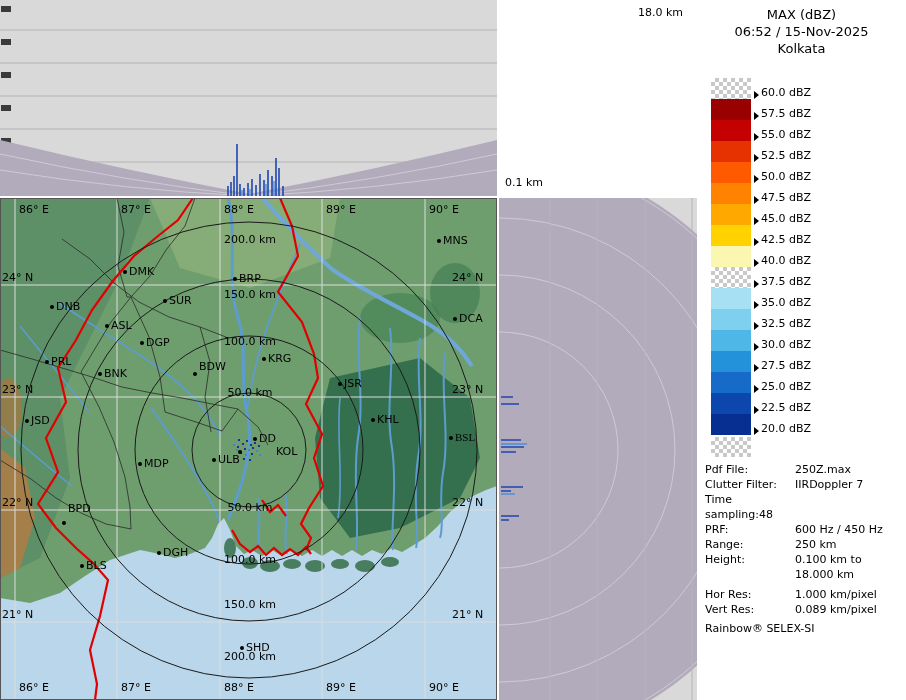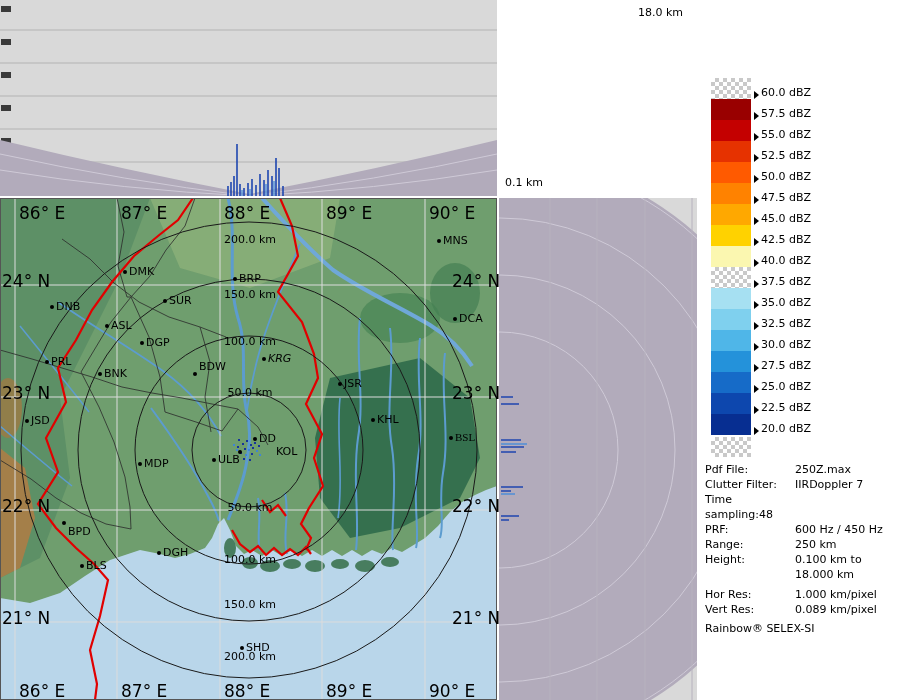--- a/index.html
+++ b/index.html
@@ -22,21 +22,21 @@
   .scale-label{margin-left:2px;white-space:nowrap}
   .checker-block{position:absolute;left:14px;top:437px;width:40px;height:20px}
   .info{position:absolute;left:8px;top:462px;width:198px;line-height:15px}
   .info-row{display:flex}
   .info-label{width:90px;flex:none}
   .gap-top{margin-top:5px}
   .brand{position:absolute;left:8px;top:622px}
   .st-dot{position:absolute;width:4px;height:4px;margin:-2px 0 0 -2px;background:#000;border-radius:50%}
   .st-label{position:absolute;font-size:11px;white-space:nowrap}
   .ring-label{position:absolute;width:64px;text-align:center;font-size:11px}
-  .coord-label{position:absolute;font-size:17px;white-space:nowrap}
+  .coord-label{position:absolute;font-size:11px;white-space:nowrap}
 </style>
 </head>
 <body>
 
 <div class="app">
 
   <div class="top-profile">
     <svg width="497" height="196" viewBox="0 0 497 196">
       <rect width="497" height="196" fill="#d9d9d9"></rect>
       <g stroke="#b3b3b3" stroke-width="1">
@@ -156,21 +156,21 @@
         <div class="st-label" style="left: 169px; top: 96px;">SUR</div>
         <div class="st-dot" style="left: 52px; top: 109px;"></div>
         <div class="st-label" style="left: 56px; top: 102px; text-align: right;">DNB</div>
         <div class="st-dot" style="left: 107px; top: 128px;"></div>
         <div class="st-label" style="left: 111px; top: 121px;">ASL</div>
         <div class="st-dot" style="left: 142px; top: 145px;"></div>
         <div class="st-label" style="left: 146px; top: 138px;">DGP</div>
         <div class="st-dot" style="left: 455px; top: 121px;"></div>
         <div class="st-label" style="left: 459px; top: 114px;">DCA</div>
         <div class="st-dot" style="left: 264px; top: 161px;"></div>
-        <div class="st-label" style="left: 268px; top: 154px; font-style: italic;">KRG</div>
+        <div class="st-label" style="left: 268px; top: 154px;">KRG</div>
         <div class="st-dot" style="left: 47px; top: 164px;"></div>
         <div class="st-label" style="left: 51px; top: 157px;">PRL</div>
         <div class="st-dot" style="left: 100px; top: 176px;"></div>
         <div class="st-label" style="left: 104px; top: 169px;">BNK</div>
         <div class="st-dot" style="left: 195px; top: 176px;"></div>
         <div class="st-label" style="left: 199px; top: 162px;">BDW</div>
         <div class="st-dot" style="left: 340px; top: 186px;"></div>
         <div class="st-label" style="left: 344px; top: 179px;">JSR</div>
         <div class="st-dot" style="left: 27px; top: 223px;"></div>
         <div class="st-label" style="left: 31px; top: 216px;">JSD</div>
@@ -180,21 +180,21 @@
         <div class="st-label" style="left: 455px; top: 233px; font-family: Liberation Serif, serif;">BSL</div>
         <div class="st-dot" style="left: 255px; top: 241px;"></div>
         <div class="st-label" style="left: 259px; top: 234px;">DD</div>
         <div class="st-dot" style="left: 240px; top: 254px;"></div>
         <div class="st-label" style="left: 244px; top: 247px; margin-left: 32px;">KOL</div>
         <div class="st-dot" style="left: 214px; top: 262px;"></div>
         <div class="st-label" style="left: 218px; top: 255px;">ULB</div>
         <div class="st-dot" style="left: 140px; top: 266px;"></div>
         <div class="st-label" style="left: 144px; top: 259px;">MDP</div>
         <div class="st-dot" style="left: 64px; top: 325px;"></div>
-        <div class="st-label" style="left: 68px; top: 327px;">BPD</div>
+        <div class="st-label" style="left: 68px; top: 304px;">BPD</div>
         <div class="st-dot" style="left: 159px; top: 355px;"></div>
         <div class="st-label" style="left: 163px; top: 348px;">DGH</div>
         <div class="st-dot" style="left: 82px; top: 368px;"></div>
         <div class="st-label" style="left: 86px; top: 361px;">BLS</div>
         <div class="st-dot" style="left: 242px; top: 450px;"></div>
         <div class="st-label" style="left: 246px; top: 443px;">SHD</div>
         <div class="ring-label" style="left: 218px; top: 35px;">200.0 km</div>
         <div class="ring-label" style="left: 218px; top: 90px;">150.0 km</div>
         <div class="ring-label" style="left: 218px; top: 137px;">100.0 km</div>
         <div class="ring-label" style="left: 218px; top: 188px;">50.0 km</div>
@@ -243,20 +243,25 @@
           <line x1="98" y1="0" x2="98" y2="502"></line>
         <line x1="146" y1="0" x2="146" y2="502"></line>
           <line x1="193" y1="0" x2="193" y2="502"></line>
       </g>
       <path d="M2,199H14 M2,206H20 M2,242H22 M2,249H25 M2,254H17 M2,289H24 M2,293H12 M2,318H20 M2,322H10" stroke="#1f46b0" stroke-width="1.6"></path>
       <path d="M2,246H28 M2,296H16" stroke="#4f8fd8" stroke-width="1.4"></path>
     </svg>
   </div>
 
   <div class="legend">
+    <div class="legend-titles">
+      <div>MAX (dBZ)</div>
+      <div>06:52 / 15-Nov-2025</div>
+      <div>Kolkata</div>
+    </div>
     <div class="scale">
         <div class="scale-row">
           <div class="swatch checker"></div>
           <div class="tri"></div>
           <div class="scale-label">60.0 dBZ</div>
         </div>
         <div class="scale-row">
           <div class="swatch" style="background: rgb(153, 0, 0);"></div>
           <div class="tri"></div>
           <div class="scale-label">57.5 dBZ</div>

